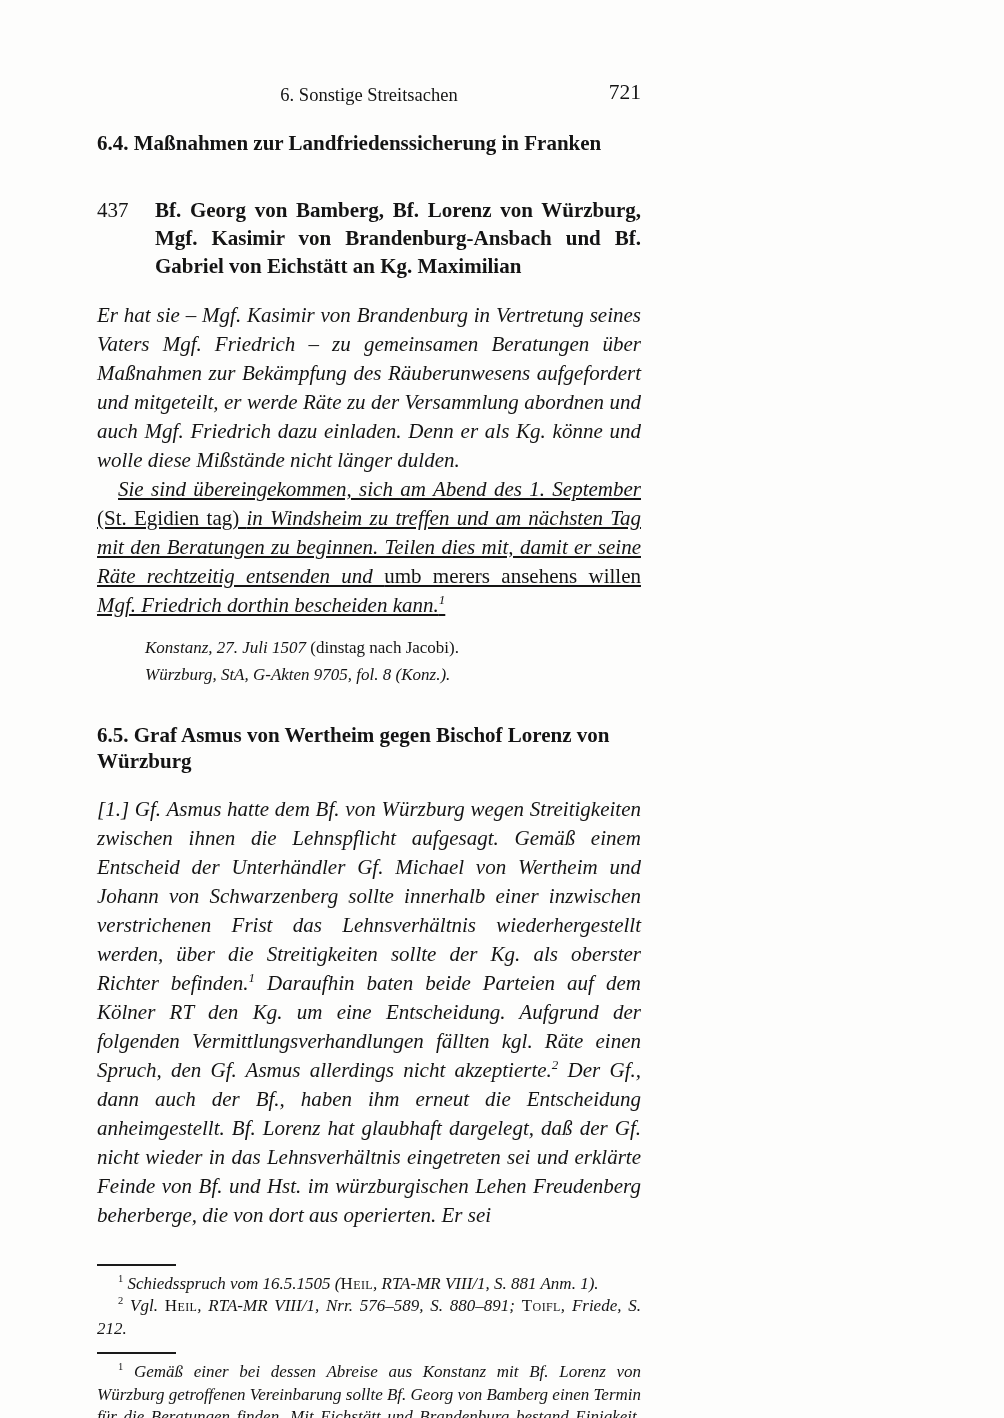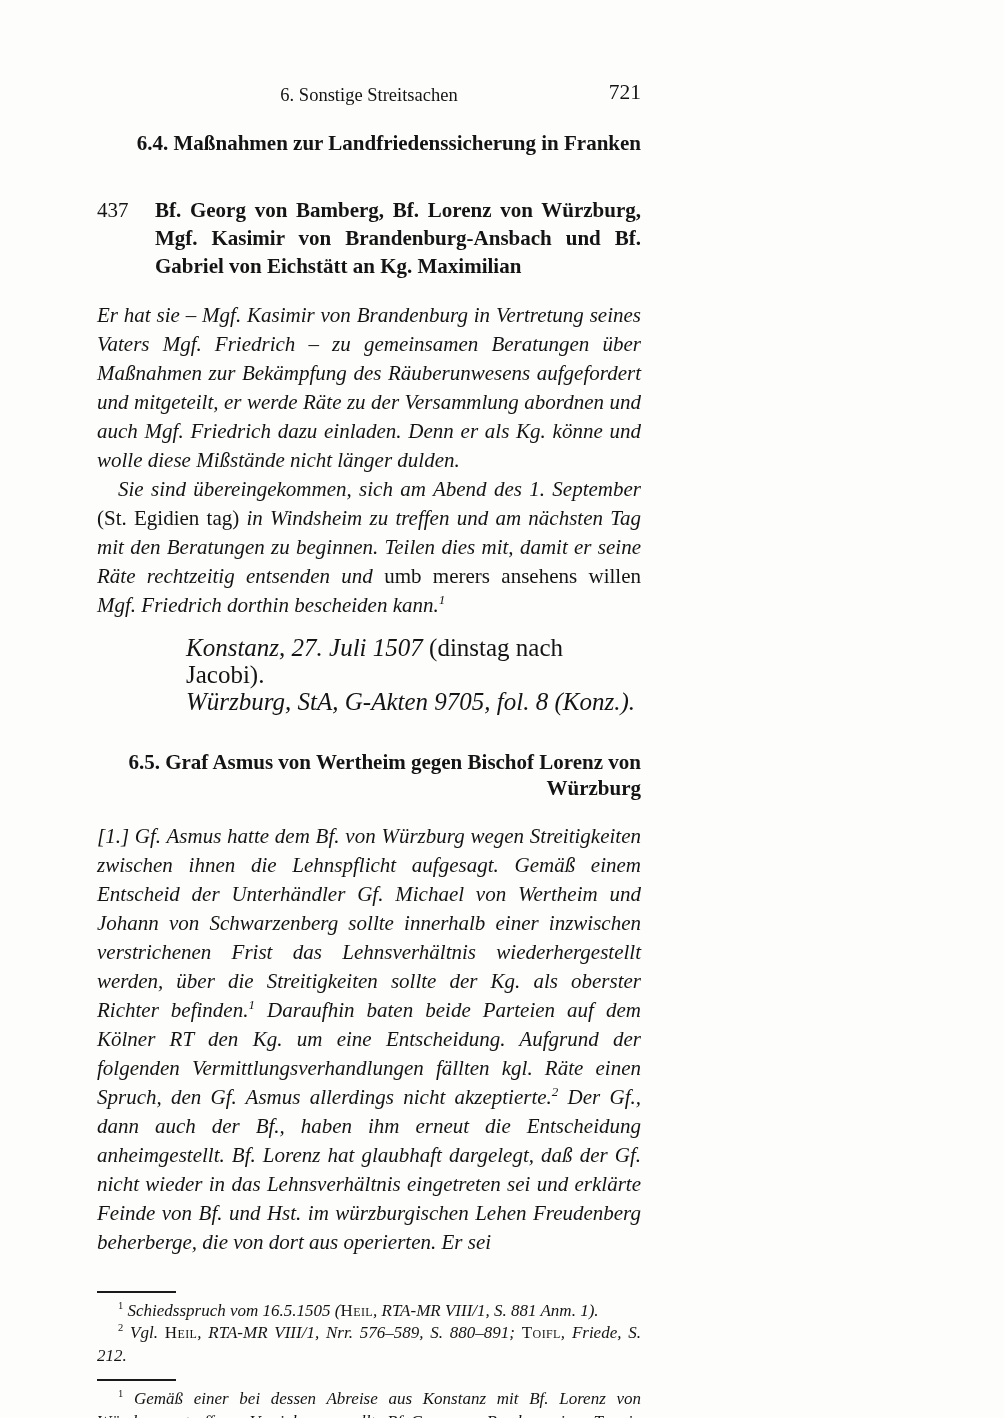--- a/index.html
+++ b/index.html
@@ -22,21 +22,21 @@
     text-align: center;
     font-size: 18.5px;
     line-height: 22px;
   }
   .page-number {
     position: absolute;
     right: 0; top: -3px;
     font-size: 21.5px;
   }
   .section-heading {
-    text-align: right;
+    text-align: left;
     font-size: 21px;
     font-weight: 600;
     line-height: 26px;
   }
   .h-64 { margin-top: 24px; }
   .h-65 { margin-top: 34px; }
   .entry-head {
     display: flex;
     margin-top: 40px;
     font-size: 21px;
@@ -44,27 +44,27 @@
   }
   .entry-number { width: 58px; flex: 0 0 58px; }
   .entry-title { flex: 1; font-weight: 700; text-align: justify; }
   .body-para {
     font-size: 21px;
     line-height: 29px;
     text-align: justify;
     margin: 0;
   }
   .first-para { margin-top: 21px; }
-  .indent { text-indent: 21px; }
+  .indent { text-indent: 21px; text-decoration: underline; }
   .it { font-style: italic; }
   .rm { font-style: normal; }
   .source-block {
     margin-top: 14px;
-    margin-left: 89px;
-    font-size: 25px;
+    margin-left: 48px;
+    font-size: 17px;
     line-height: 27px;
   }
   .sup {
     font-size: 0.62em;
     vertical-align: super;
     line-height: 0;
   }
   .fn-rule {
     width: 79px;
     height: 0;

